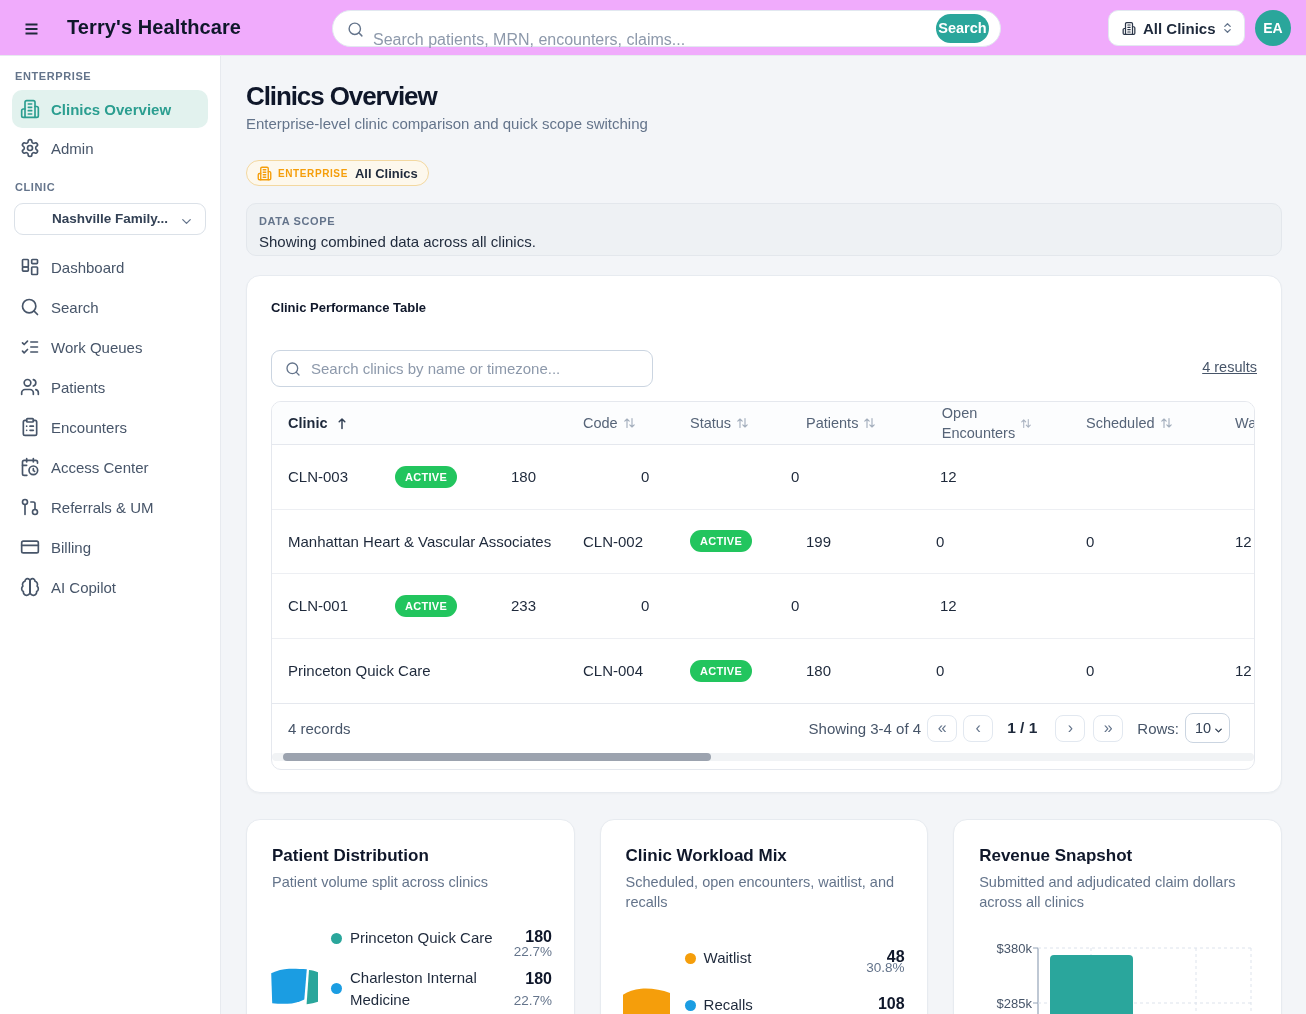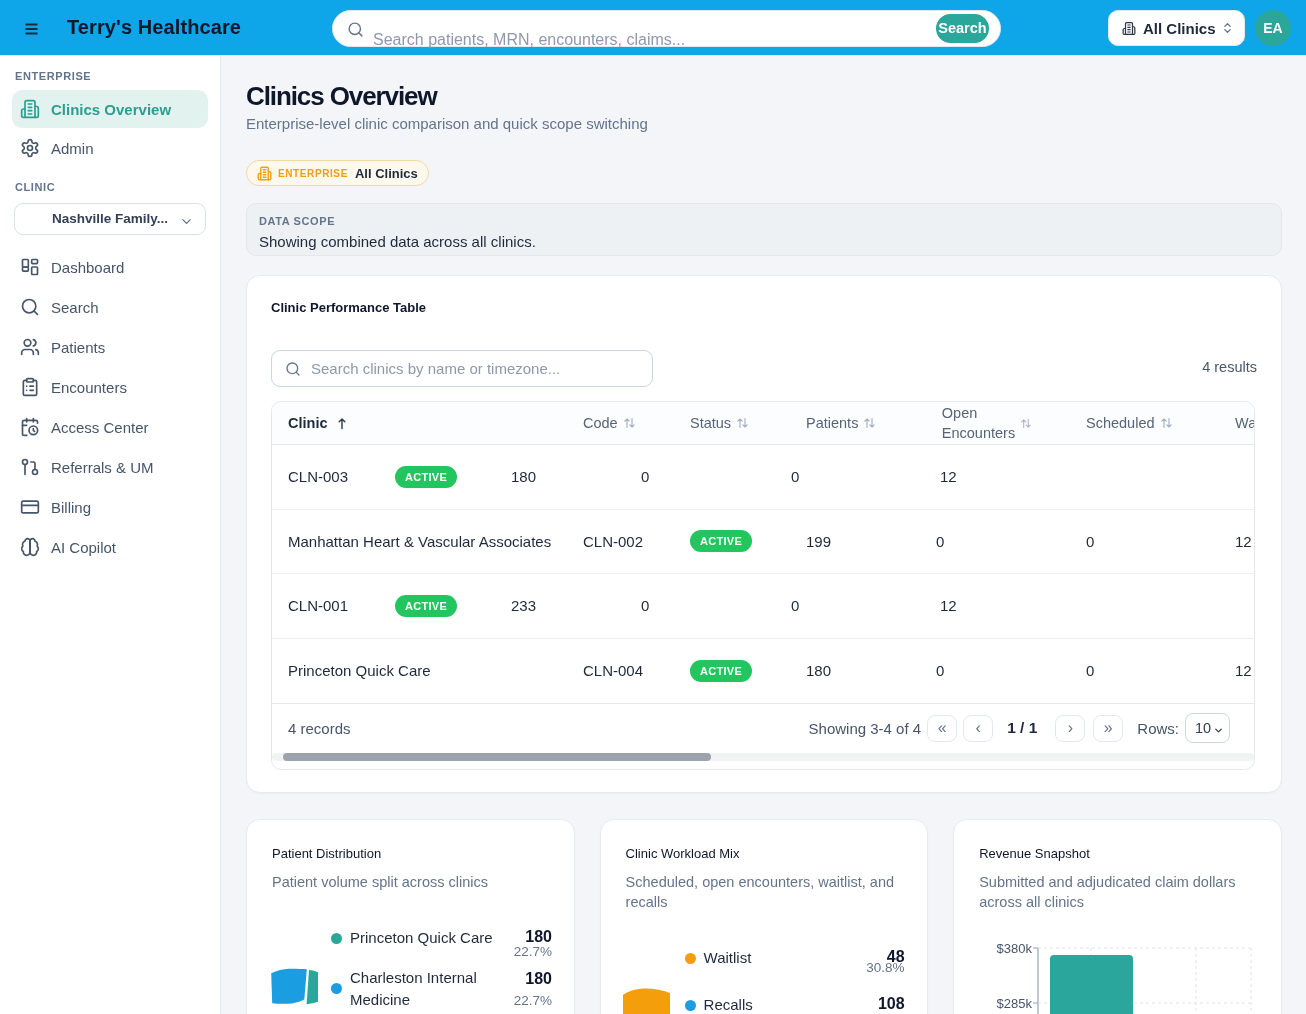--- a/index.html
+++ b/index.html
@@ -1,21 +1,21 @@
 <!DOCTYPE html>
 <html><head>
 <meta charset="utf-8">
 <style>
 * { margin:0; padding:0; box-sizing:border-box; }
 html,body { width:1306px; height:1014px; overflow:hidden; }
 body { font-family:"Liberation Sans", sans-serif; background:#f3f5f8; color:#1e293b; }
 svg { display:block; }
 
 
-.header { position:fixed; top:0; left:0; width:1306px; height:56px; background:#0ea5e9; border-bottom:1px solid #e7eaef; z-index:10;padding-left:44px; }
+.header { position:fixed; top:0; left:0; width:1306px; height:56px; background:#f0abfc; border-bottom:1px solid #e7eaef; z-index:10;padding-left:44px; }
 .hamb { position:absolute; left:25px; top:23px; }
 .brand { position:absolute; left:67px; top:16px; font-size:20px; font-weight:700; color:#0f172a; letter-spacing:0.1px; }
 .searchwrap { position:absolute; left:332px; top:10px; width:669px; height:37px; border:1px solid #e2e8f0; border-radius:19px; background:#fff; }
 .searchwrap .sicon { position:absolute; left:14px; top:10px; }
 .searchwrap .ph { position:absolute; left:40px; top:20px; font-size:16px; color:#8d99ab; }
 .sbtn { position:absolute; right:11px; top:3px; height:29px; width:53px; background:#2aa69b; border-radius:15px; color:#fff; font-weight:600; font-size:14.5px; text-align:center; line-height:29px; }
 .clinicsbtn { position:absolute; left:1108px; top:10px; width:137px; height:36px; border:1px solid #e2e8f0; border-radius:10px; background:#fff; display:flex; align-items:center; }
 .clinicsbtn .txt { font-size:15px; font-weight:700; color:#1e293b; margin-left:7px; white-space:nowrap; }
 .clinicsbtn .bicon { margin-left:13px; margin-top:1px; }
 .clinicsbtn .chev { margin-left:5px; }
@@ -48,21 +48,21 @@
 .scopebox .val { margin-top:6px; font-size:15px; color:#1e293b; }
 
 
 .card { background:#fff; border:1px solid #e7ebf0; border-radius:14px; box-shadow:0 1px 2px rgba(15,23,42,0.03); }
 .bigcard { margin-top:19px; padding:24px 24px 22px 24px; }
 .cardtitle { font-size:13px; font-weight:700; color:#0f172a; }
 .toolbar { position:relative; margin-top:35px; height:37px; }
 .tsearch { position:absolute; left:0; top:0; width:382px; height:37px; border:1px solid #cbd5e1; border-radius:9px; }
 .tsearch .ph { position:absolute; left:39px; top:9px; font-size:15px; color:#8d99ab; }
 .tsearch svg { position:absolute; left:13px; top:10px; }
-.tresults { position:absolute; right:0; top:9px; font-size:14.5px; color:#475569; }
+.tresults { position:absolute; right:0; top:9px; font-size:14.5px; color:#475569;text-decoration:underline; }
 
 .tablewrap { margin-top:14px; border:1px solid #e5e8ee; border-radius:10px; overflow:hidden; width:984px; }
 .trow { display:flex; width:1340px; }
 .trow > div { flex:none; padding-left:16px; display:flex; align-items:center; }
 .c1 { width:295px; } .c2 { width:107px; } .c3 { width:116px; } .c4 { width:97px; }
 .c5 { width:183px; justify-content:center; padding-left:0 !important; } .c6 { width:146px; } .c7 { width:303px; }
 .thead { height:43px; background:#fcfdfe; border-bottom:1px solid #e5e8ee; font-size:14.5px; font-weight:500; color:#566478; }
 .thead .c1 { color:#1e293b; font-weight:700; }
 .sorti { margin-left:6px; display:inline-block; }
 .tbody .trow { height:64.5px; border-bottom:1px solid #edeff3; font-size:15px; color:#1e293b; }
@@ -78,21 +78,21 @@
 .pgbtn.n2 { margin-left:8px; }
 .rowslab { margin-left:14px; }
 .rowsel { position:relative; margin-left:6px; margin-right:26px; width:45px; height:30px; border:1px solid #cbd5e1; border-radius:8px; font-size:14.5px; color:#334155; line-height:28px; padding-left:9px; }
 .rowsel svg { position:absolute; right:5px; top:11px; }
 .hscroll { position:relative; height:8px; margin:1px 0 8px 0; width:982px; background:#f1f3f5; border-radius:4px; }
 .hscroll .thumb { position:absolute; left:11px; top:0; width:428px; height:8px; background:#9ca3af; border-radius:4px; }
 
 
 .cards3 { margin-top:26px; display:flex; gap:25px; }
 .smcard { position:relative; width:328.6px; height:320px; background:#fff; border:1px solid #e7ebf0; border-radius:14px; box-shadow:0 1px 2px rgba(15,23,42,0.03); overflow:hidden; }
-.smcard .ct { position:absolute; left:25px; top:26px; font-size:13px; font-weight:400; color:#0f172a; }
+.smcard .ct { position:absolute; left:25px; top:26px; font-size:17px; font-weight:700; color:#0f172a; }
 .smcard .cs { position:absolute; left:25px; top:52px; width:270px; font-size:14.5px; color:#64748b; line-height:20px; }
 .ldot { position:absolute; width:11px; height:11px; border-radius:50%; }
 .ltxt { position:absolute; font-size:15px; color:#1e293b; line-height:22px; }
 .lval { position:absolute; font-size:16px; font-weight:700; color:#0f172a; text-align:right; width:60px; }
 .lpct { position:absolute; font-size:13.5px; color:#64748b; text-align:right; width:60px; }
 .chartsvg { position:absolute; }
 </style>
 </head>
 <body>
 
@@ -166,20 +166,30 @@
           <rect width="7" height="5" x="3" y="12" rx="1"></rect>
         </svg>
     <span>Dashboard</span>
   </div>
   <div class="nav">
     <svg width="20" height="20" viewBox="0 0 24 24" fill="none" stroke="#475569" stroke-width="2" stroke-linecap="round">
           <circle cx="11" cy="11" r="8"></circle>
           <path d="m21 21-4.3-4.3"></path>
         </svg>
     <span>Search</span>
+  </div>
+  <div class="nav">
+    <svg width="20" height="20" viewBox="0 0 24 24" fill="none" stroke="#475569" stroke-width="2" stroke-linecap="round" stroke-linejoin="round">
+          <path d="m3 17 2 2 4-4"></path>
+          <path d="m3 7 2 2 4-4"></path>
+          <path d="M13 6h8"></path>
+          <path d="M13 12h8"></path>
+          <path d="M13 18h8"></path>
+        </svg>
+    <span>Work Queues</span>
   </div>
   <div class="nav">
     <svg width="20" height="20" viewBox="0 0 24 24" fill="none" stroke="#475569" stroke-width="2" stroke-linecap="round" stroke-linejoin="round">
           <path d="M16 21v-2a4 4 0 0 0-4-4H6a4 4 0 0 0-4 4v2"></path>
           <circle cx="9" cy="7" r="4"></circle>
           <path d="M22 21v-2a4 4 0 0 0-3-3.87"></path>
           <path d="M16 3.13a4 4 0 0 1 0 7.75"></path>
         </svg>
     <span>Patients</span>
   </div>

